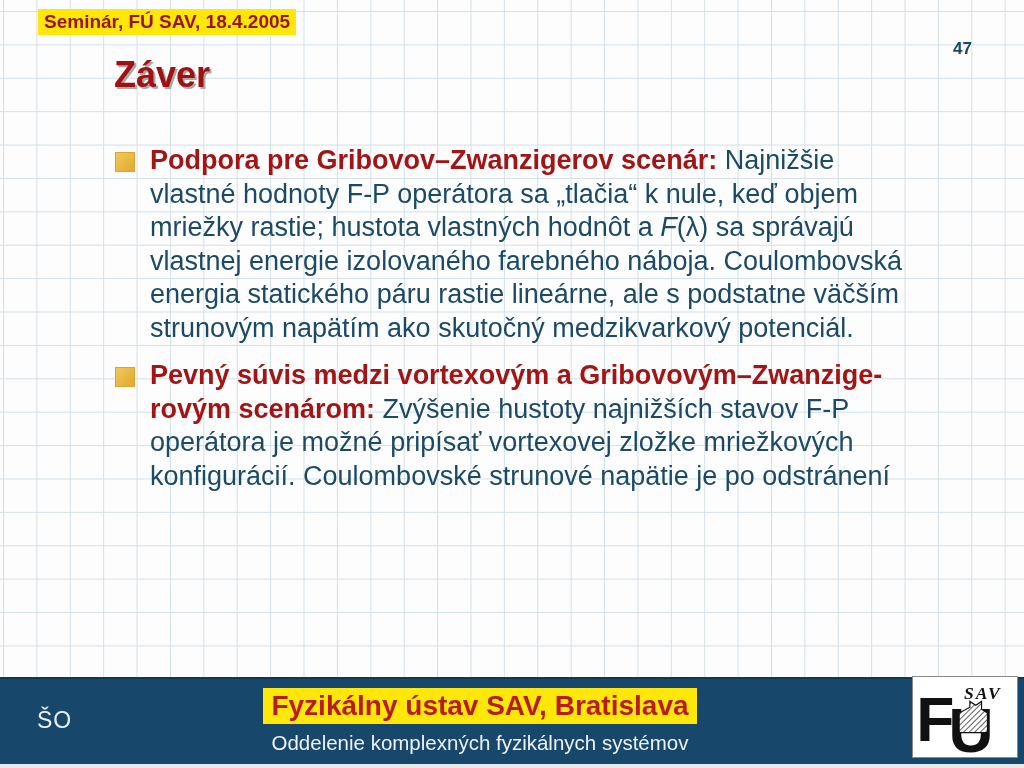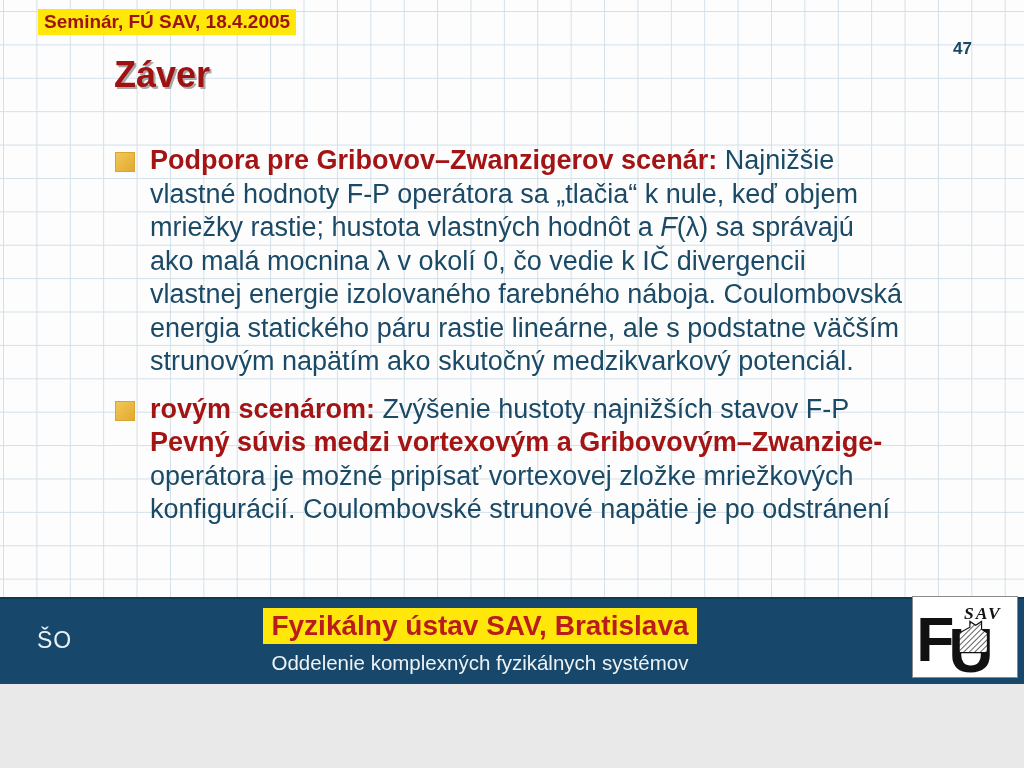--- a/index.html
+++ b/index.html
@@ -1,17 +1,17 @@
 <!DOCTYPE html>
 <html><head>
 <meta charset="utf-8">
 <style>
   html,body{margin:0;padding:0;background:#e9e9e9;}
   .slide{
-    position:relative;width:1024px;height:684px;overflow:hidden;
+    position:relative;width:1024px;height:764px;overflow:hidden;
     background-color:#fdfdfd;
     background-image:
       linear-gradient(to right, #d2e0e9 1px, transparent 1px),
       linear-gradient(to bottom, #d2e0e9 1px, transparent 1px);
     background-size:33.4px 33.4px;
     background-position:3px 11px;
     font-family:"Liberation Sans", sans-serif;
   }
   .header-note{
     position:absolute;left:38px;top:9px;
@@ -69,31 +69,30 @@
 
   <div class="slide-title">Záver</div>
 
   <div class="bullet-list">
       <div class="bullet-item">
         <span class="bullet-square"></span>
         <div class="bullet-text">
           <div><span class="lead">Podpora pre Gribovov–Zwanzigerov scenár:</span><span class="body"> Najnižšie</span></div>
           <div><span class="body">vlastné hodnoty F-P operátora sa „tlačia“ k nule, keď objem</span></div>
           <div><span class="body">mriežky rastie; hustota vlastných hodnôt a </span><span class="italic">F</span><span class="body">(λ) sa správajú</span></div>
-          <div><span class="body">ako malá mocnina λ v okolí 0, čo vedie k IČ divergencii</span></div>
           <div><span class="body">vlastnej energie izolovaného farebného náboja. Coulombovská</span></div>
           <div><span class="body">energia statického páru rastie lineárne, ale s podstatne väčším</span></div>
           <div><span class="body">strunovým napätím ako skutočný medzikvarkový potenciál.</span></div>
         </div>
       </div>
       <div class="bullet-item">
         <span class="bullet-square"></span>
         <div class="bullet-text">
+          <div><span class="lead">Pevný súvis medzi vortexovým a Gribovovým–Zwanzige-</span></div>
           <div><span class="lead">rovým scenárom:</span><span class="body"> Zvýšenie hustoty najnižších stavov F-P</span></div>
-          <div><span class="lead">Pevný súvis medzi vortexovým a Gribovovým–Zwanzige-</span></div>
           <div><span class="body">operátora je možné pripísať vortexovej zložke mriežkových</span></div>
           <div><span class="body">konfigurácií. Coulombovské strunové napätie je po odstránení</span></div>
         </div>
       </div>
     </div>
 
   <div class="footer-bar">
     <div class="author-initials">ŠO</div>
     <div class="footer-center">
       <div><span class="institute-name">Fyzikálny ústav SAV, Bratislava</span></div>

